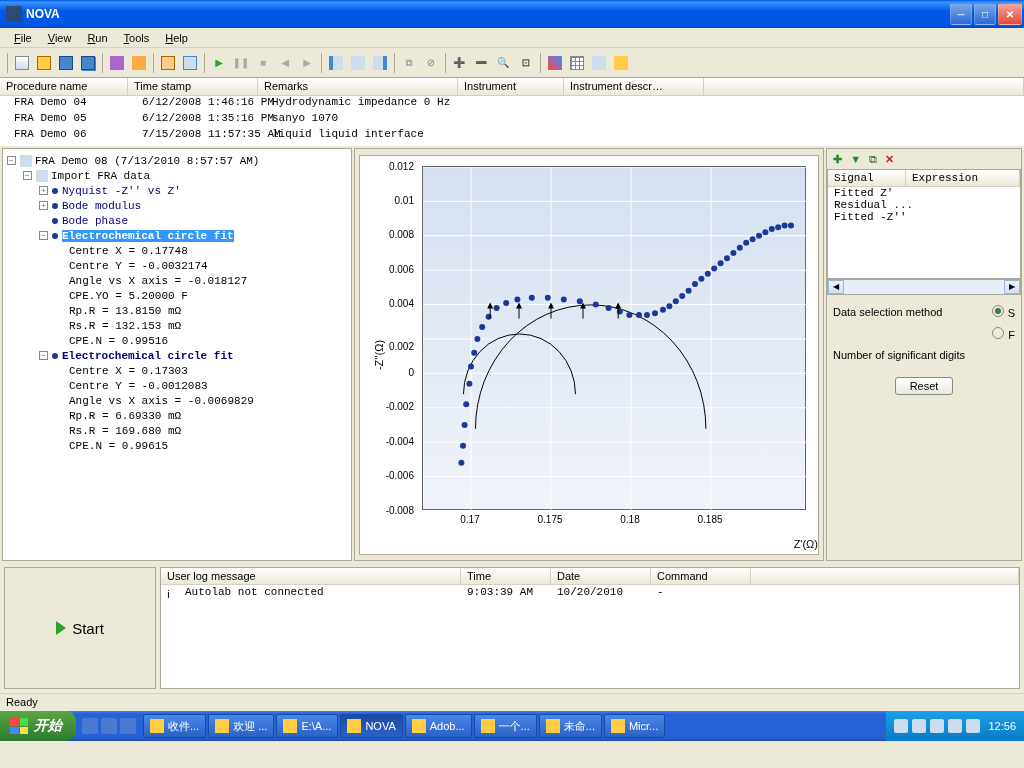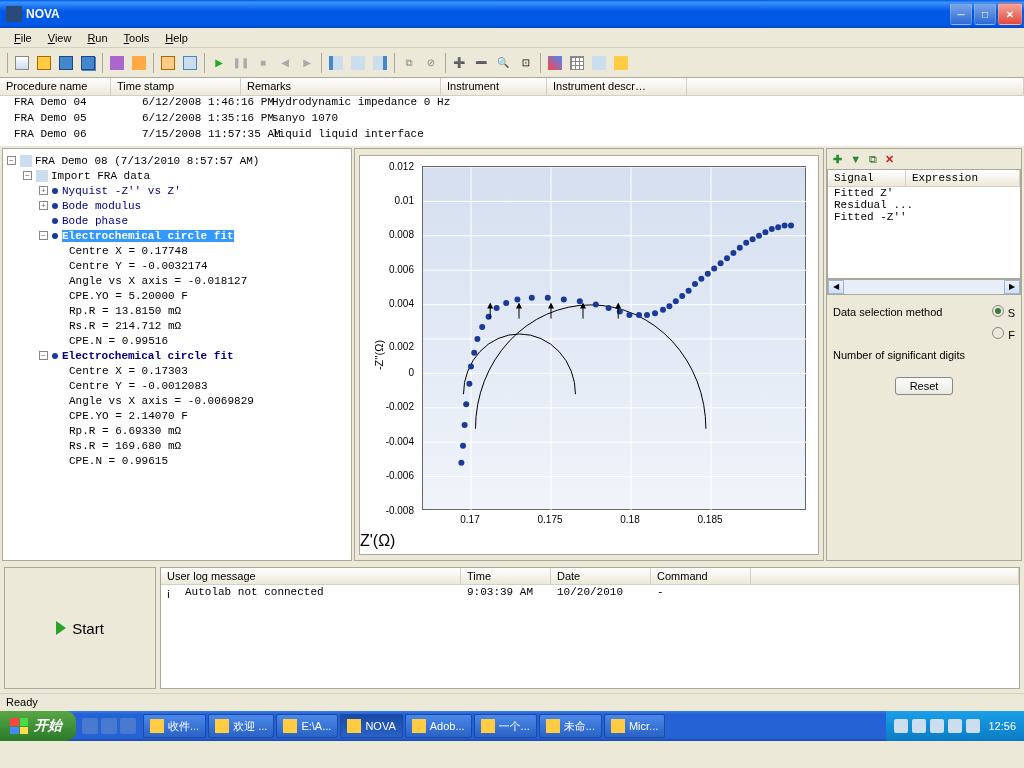--- a/index.html
+++ b/index.html
@@ -52,21 +52,21 @@
 .tree .val { color: #000; }
 .dot { width: 6px; height: 6px; border-radius: 50%; background: #1a3a9a; display: inline-block; margin-right: 4px; }
 
 
 .chart { width: 460px; height: 400px; background: white; border: 1px solid #aca899; position: relative; }
 .plotarea { position: absolute; left: 62px; top: 10px; width: 384px; height: 344px; background: linear-gradient(to bottom, #d5dff0, #f0f4fa); border: 1px solid #666; }
 .yticks { position: absolute; left: 20px; top: 10px; width: 38px; height: 344px; }
 .yticks div { position: absolute; right: 4px; font-size: 10px; transform: translateY(-50%); }
 .xticks { position: absolute; left: 62px; top: 358px; width: 384px; }
 .xticks div { position: absolute; font-size: 10px; transform: translateX(-50%); }
-.xlabel { position: absolute; left: 0; right: 0; bottom: 4px; text-align: left; font-size: 16px; }
+.xlabel { position: absolute; left: 0; right: 0; bottom: 4px; text-align: right; font-size: 11px; }
 .ylabel { position: absolute; left: 4px; top: 50%; transform: translateY(-50%) rotate(-90deg); font-size: 11px; transform-origin: center; }
 
 
 .rtoolrow { height: 20px; display: flex; align-items: center; gap: 8px; padding: 2px 6px; color: #2a6a2a; }
 .rtable { background: white; border: 1px solid #aca899; height: 110px; font-family: "Courier New", monospace; font-size: 11px; }
 .rtable .rh { display: flex; background: linear-gradient(to bottom, #fff, #ece9d8); border-bottom: 1px solid #d4d0c8; }
 .rtable .rh div { padding: 2px 6px; border-right: 1px solid #d4d0c8; }
 .rtable .rbody div { padding: 0 6px; }
 .rscroll { height: 16px; background: #ece9d8; border: 1px solid #aca899; display: flex; }
 .rscroll .ar { width: 16px; background: linear-gradient(to bottom, #eef3fb, #cfe0f7); border: 1px solid #9db6d9; text-align: center; font-size: 8px; line-height: 12px; }
@@ -189,21 +189,21 @@
     </div>
   <div class="tbtn">
       <span class="ticon" style="background:#cde"></span>
     </div>
   <div class="tbtn">
       <span class="ticon" style="background:#fc4"></span>
     </div>
 </div>
 
 <div class="gridhead">
-  <div class="col" style="width:111px">Procedure name</div>
+  <div class="col" style="width:128px">Procedure name</div>
   <div class="col" style="width:130px">Time stamp</div>
   <div class="col" style="width:200px">Remarks</div>
   <div class="col" style="width:106px">Instrument</div>
   <div class="col" style="width:140px">Instrument  descr…</div>
   <div class="col" style="flex:1"></div>
 </div>
 <div class="procgrid">
   <div class="row">
     <div class="cell" style="width:128px">FRA Demo 04</div>
     <div class="cell" style="width:130px">6/12/2008 1:46:16 PM</div>
@@ -264,41 +264,38 @@
       <div class="node" style="padding-left:62px">
           <span class="val">Angle vs X axis = -0.018127</span>
         </div>
       <div class="node" style="padding-left:62px">
           <span class="val">CPE.YO = 5.20000 F</span>
         </div>
       <div class="node" style="padding-left:62px">
           <span class="val">Rp.R = 13.8150 mΩ</span>
         </div>
       <div class="node" style="padding-left:62px">
-          <span class="val">Rs.R = 214.712 mΩ</span>
+          <span class="val">Rs.R = 132.153 mΩ</span>
         </div>
       <div class="node" style="padding-left:62px">
           <span class="val">CPE.N = 0.99516</span>
         </div>
       <div class="node" style="padding-left:32px">
           <span class="exp">−</span>
           <span class="dot"></span>
           <span class="lbl bold">Electrochemical circle fit</span>
         </div>
       <div class="node" style="padding-left:62px">
           <span class="val">Centre X = 0.17303</span>
         </div>
       <div class="node" style="padding-left:62px">
           <span class="val">Centre Y = -0.0012083</span>
         </div>
       <div class="node" style="padding-left:62px">
           <span class="val">Angle vs X axis = -0.0069829</span>
-        </div>
-      <div class="node" style="padding-left:62px">
-          <span class="val">CPE.YO = 2.14070 F</span>
         </div>
       <div class="node" style="padding-left:62px">
           <span class="val">Rp.R = 6.69330 mΩ</span>
         </div>
       <div class="node" style="padding-left:62px">
           <span class="val">Rs.R = 169.680 mΩ</span>
         </div>
       <div class="node" style="padding-left:62px">
           <span class="val">CPE.N = 0.99615</span>
         </div>

